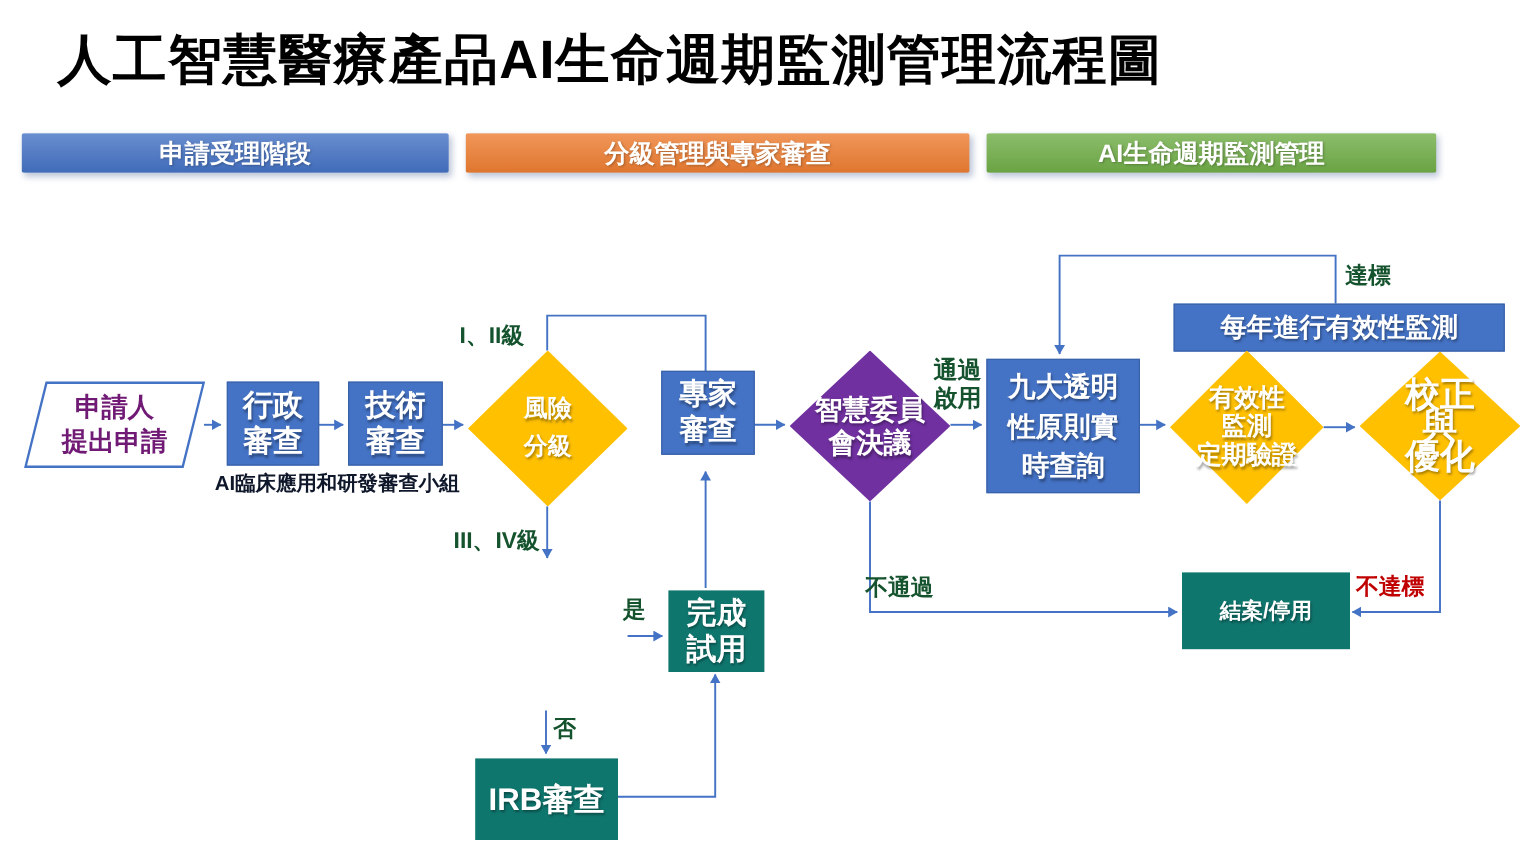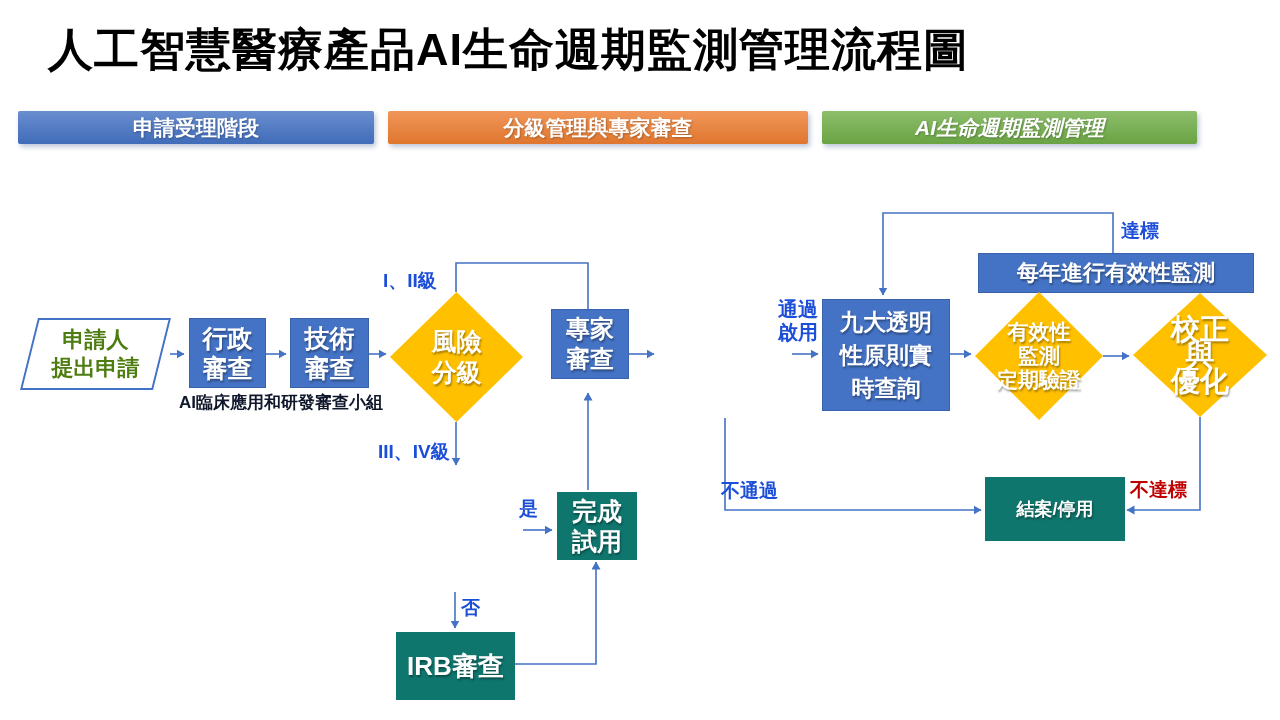--- a/index.html
+++ b/index.html
@@ -13,21 +13,21 @@
   }
   .phase-bar{
     position:absolute;top:111px;height:33px;display:flex;align-items:center;justify-content:center;
     color:#fff;font-weight:bold;font-size:21px;border-radius:2px;
     background-image:linear-gradient(rgba(255,255,255,0.20),rgba(0,0,0,0.06));
     box-shadow:2px 3px 5px rgba(110,130,170,0.45);
     text-shadow:1px 1px 2px rgba(0,0,0,0.25);white-space:nowrap;
   }
   .phase-blue{left:18px;width:356px;background-color:#4472C4;}
   .phase-orange{left:388px;width:420px;background-color:#ED7D31;}
-  .phase-green{left:822px;width:375px;background-color:#70AD47;font-style:italic;}
+  .phase-green{left:822px;width:375px;background-color:#70AD47;}
 
   .box{
     position:absolute;display:flex;align-items:center;justify-content:center;
     color:#fff;font-weight:bold;text-align:center;white-space:pre-line;
     text-shadow:1px 2px 2px rgba(0,0,0,0.35);
   }
   .blue{background:#4472C4;border:1px solid #3A62A8;}
   .green{background:#0f766e;border:1px solid #00984400;}
 
   .diamond-wrap{position:absolute;}
@@ -40,25 +40,25 @@
     text-shadow:1px 2px 2px rgba(0,0,0,0.35);
   }
 
   .para-wrap{position:absolute;left:18px;top:318px;width:155px;height:72px;}
   .para-shape{
     position:absolute;left:11px;right:11px;top:0;bottom:0;background:#fff;
     border:2px solid #4472C4;transform:skewX(-14deg);
   }
   .para-text{
     position:absolute;inset:0;display:flex;align-items:center;justify-content:center;
-    color:#4d7c0f;font-weight:bold;font-size:22px;line-height:28px;text-align:center;white-space:pre-line;
+    color:#701a75;font-weight:bold;font-size:22px;line-height:28px;text-align:center;white-space:pre-line;
   }
 
   .edge-label{
-    position:absolute;color:#1d4ed8;font-weight:bold;font-size:19px;line-height:22px;
+    position:absolute;color:#14532d;font-weight:bold;font-size:19px;line-height:22px;
     white-space:pre-line;
   }
   .red{color:#C00000;}
   .note{position:absolute;color:#0f172a;font-weight:bold;font-size:17px;white-space:nowrap;}
   svg.connectors{position:absolute;left:0;top:0;pointer-events:none;}
 </style>
 </head>
 <body>
 
 <div id="stage">
@@ -114,36 +114,41 @@
   <div class="note" style="left:179px;top:391px;">AI臨床應用和研發審查小組</div>
   <div class="box blue" style="left:551px;top:309px;width:76px;height:68px;font-size:24px;line-height:30px;">專家
 審查</div>
   <div class="box blue" style="left:822px;top:299px;width:126px;height:110px;font-size:23px;line-height:33px;">九大透明
 性原則實
 時查詢</div>
   <div class="box blue" style="left:978px;top:253px;width:274px;height:38px;font-size:22px;">每年進行有效性監測</div>
 
   <div class="diamond-wrap" style="left:390px;top:292px;width:133px;height:130px;">
     <div class="diamond-shape yellow"></div>
-    <div class="diamond-text" style="font-size:25px;line-height:31px;">風險
+    <div class="diamond-text" style="font-size:20px;line-height:31px;">風險
 分級</div>
   </div>
   <div class="diamond-wrap" style="left:975px;top:292px;width:128px;height:128px;">
     <div class="diamond-shape yellow"></div>
     <div class="diamond-text" style="font-size:21px;line-height:24px;">有效性
 監測
 定期驗證</div>
   </div>
   <div class="diamond-wrap" style="left:1133px;top:293px;width:134px;height:124px;">
     <div class="diamond-shape yellow"></div>
     <div class="diamond-text" style="font-size:29px;line-height:26px;">校正
 與
 優化</div>
   </div>
 
+  <div class="diamond-wrap" style="left:658px;top:292px;width:134px;height:126px;">
+    <div class="diamond-shape purple"></div>
+    <div class="diamond-text" style="font-size:23px;line-height:28px;">智慧委員
+會決議</div>
+  </div>
 
   <div class="box green" style="left:557px;top:492px;width:78px;height:66px;font-size:25px;line-height:30px;">完成
 試用</div>
   <div class="box green" style="left:396px;top:632px;width:117px;height:66px;font-size:26px;">IRB審查</div>
   <div class="box green" style="left:985px;top:477px;width:138px;height:62px;font-size:18px;">結案/停用</div>
 
   <div class="edge-label" style="left:383px;top:270px;">I、II級</div>
   <div class="edge-label" style="left:378px;top:441px;">III、IV級</div>
   <div class="edge-label" style="left:519px;top:498px;">是</div>
   <div class="edge-label" style="left:461px;top:597px;">否</div>

